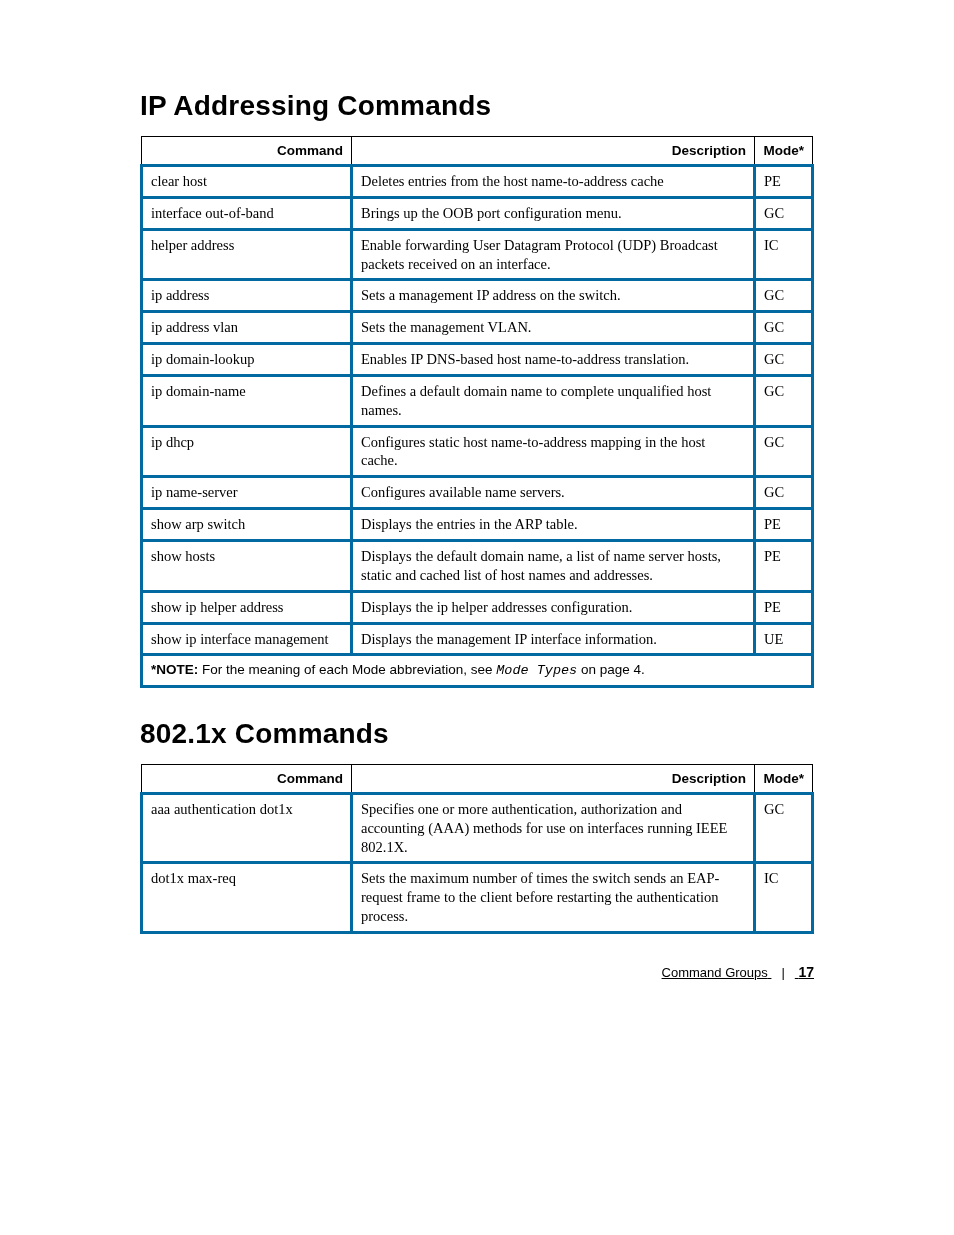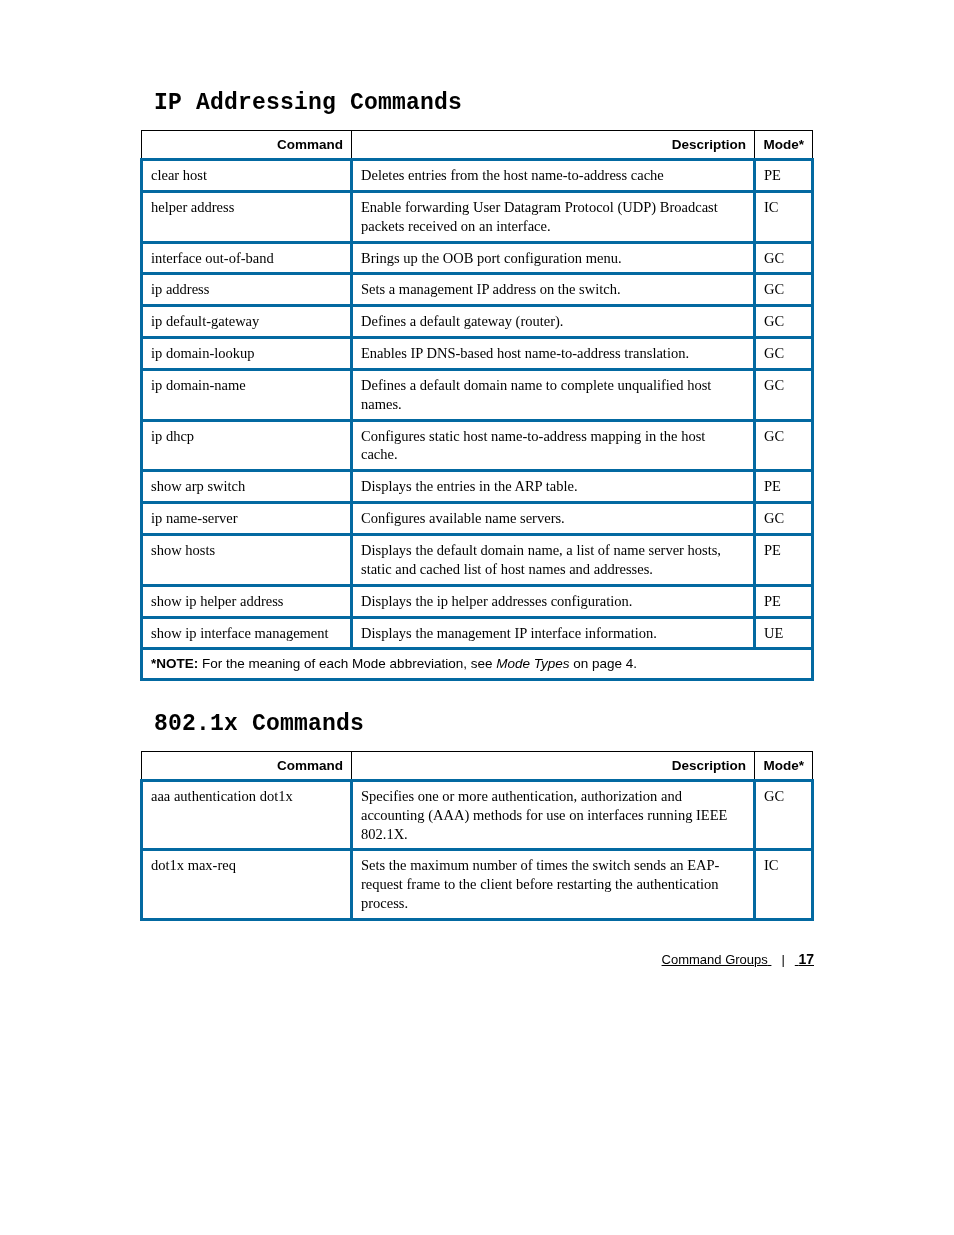--- a/index.html
+++ b/index.html
@@ -7,24 +7,24 @@
     padding: 0;
     background: #fff;
     font-family: Georgia, 'Times New Roman', serif;
     color: #000;
     width: 954px;
   }
   .page {
     padding: 60px 140px 40px 140px;
   }
   h2.section-title {
-    font-family: Liberation Mono, monospace;
+    font-family: Liberation Sans, sans-serif;
     font-weight: 700;
-    font-size: 23px;
-    margin: 30px 0 14px 14px;
+    font-size: 28px;
+    margin: 30px 0 14px 0;
     letter-spacing: 0.2px;
   }
   table.cmd-table {
     border-collapse: collapse;
     width: 100%;
     table-layout: fixed;
     font-size: 14.5px;
     border: 1.5px solid #000;
   }
   table.cmd-table th {
@@ -44,21 +44,21 @@
   }
   col.col-cmd  { width: 210px; }
   col.col-desc { width: auto; }
   col.col-mode { width: 58px; }
   .note-cell {
     font-family: "Helvetica Neue", Helvetica, Arial, sans-serif;
     font-size: 13.5px;
     padding: 6px 8px;
   }
   .note-cell .bold { font-weight: 700; text-align: right; }
-  .note-cell .ital { font-style: italic; }
+  .note-cell .ital { font-style: italic; font-family: Liberation Mono, monospace; }
   .footer {
     margin-top: 30px;
     text-align: right;
     font-family: "Helvetica Neue", Helvetica, Arial, sans-serif;
     font-size: 13px;
     text-decoration: underline;
   }
   .footer .sep { margin: 0 10px; color: #000; }
   .footer .pg { font-weight: 700; font-size: 14px; }
 </style>
@@ -82,63 +82,63 @@
         <th>Mode*</th>
       </tr>
     </thead>
     <tbody>
         <tr>
           <td>clear host</td>
           <td>Deletes entries from the host name-to-address cache</td>
           <td>PE</td>
         </tr>
         <tr>
+          <td>interface out-of-band</td>
+          <td>Brings up the OOB port configuration menu.</td>
+          <td>GC</td>
+        </tr>
+        <tr>
           <td>helper address</td>
           <td>Enable forwarding User Datagram Protocol (UDP) Broadcast packets received on an interface.</td>
           <td>IC</td>
-        </tr>
-        <tr>
-          <td>interface out-of-band</td>
-          <td>Brings up the OOB port configuration menu.</td>
-          <td>GC</td>
         </tr>
         <tr>
           <td>ip address</td>
           <td>Sets a management IP address on the switch.</td>
           <td>GC</td>
         </tr>
         <tr>
-          <td>ip default-gateway</td>
-          <td>Defines a default gateway (router).</td>
+          <td>ip address vlan</td>
+          <td>Sets the management VLAN.</td>
           <td>GC</td>
         </tr>
         <tr>
           <td>ip domain-lookup</td>
           <td>Enables IP DNS-based host name-to-address translation.</td>
           <td>GC</td>
         </tr>
         <tr>
           <td>ip domain-name</td>
           <td>Defines a default domain name to complete unqualified host names.</td>
           <td>GC</td>
         </tr>
         <tr>
           <td>ip dhcp</td>
           <td>Configures static host name-to-address mapping in the host cache.</td>
           <td>GC</td>
         </tr>
         <tr>
+          <td>ip name-server</td>
+          <td>Configures available name servers.</td>
+          <td>GC</td>
+        </tr>
+        <tr>
           <td>show arp switch</td>
           <td>Displays the entries in the ARP table.</td>
           <td>PE</td>
-        </tr>
-        <tr>
-          <td>ip name-server</td>
-          <td>Configures available name servers.</td>
-          <td>GC</td>
         </tr>
         <tr>
           <td>show hosts</td>
           <td>Displays the default domain name, a list of name server hosts, static and cached list of host names and addresses.</td>
           <td>PE</td>
         </tr>
         <tr>
           <td>show ip helper address</td>
           <td>Displays the ip helper addresses configuration.</td>
           <td>PE</td>

